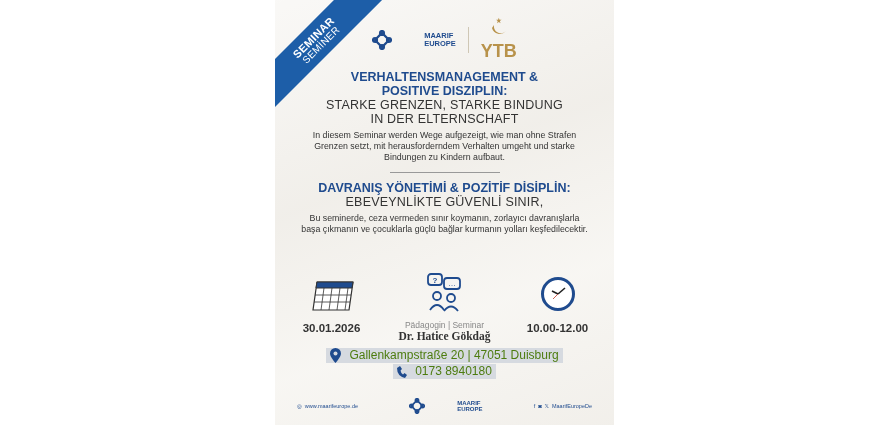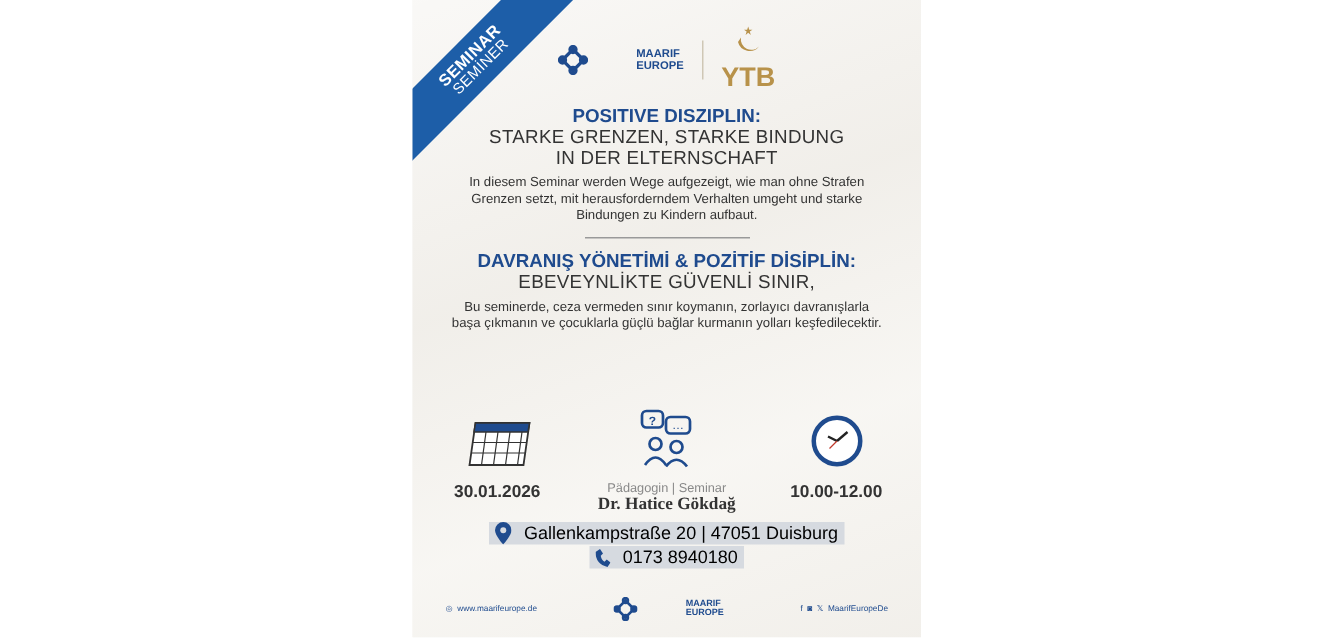--- a/index.html
+++ b/index.html
@@ -30,21 +30,21 @@
   .h-sub { color:#333; font-size:12.5px; line-height:14px; letter-spacing:0.2px; }
   .para { color:#333; font-size:8.8px; line-height:11px; margin:4px auto 0; width:290px; }
   .hr { width:110px; height:1px; background:#999; margin:9px auto 8px; }
   .info { position:absolute; top:272px; left:0; width:100%; display:flex; justify-content:space-around; text-align:center; }
   .info-col { width:110px; display:flex; flex-direction:column; align-items:center; }
   .info-icon { height:40px; display:flex; align-items:flex-end; justify-content:center; }
   .info-val { font-weight:bold; color:#333; font-size:11.5px; margin-top:10px; }
   .info-label { color:#888; font-size:8.5px; margin-top:8px; }
   .info-name { font-weight:bold; color:#333; font-size:11.5px;font-family:Liberation Serif, serif; }
   .addr { position:absolute; top:348px; left:0; width:100%; display:flex; flex-direction:column; align-items:center; gap:1px; }
-  .pill { background:#d6dae0; color:#000000; font-size:12px; line-height:15px; padding:0 4px; display:inline-flex; align-items:center; gap:8px; }
+  .pill { background:#d6dae0; color:#4d7c0f; font-size:12px; line-height:15px; padding:0 4px; display:inline-flex; align-items:center; gap:8px; }
   .footer { position:absolute; top:398px; left:0; width:100%; display:flex; align-items:center; justify-content:space-between; padding:0 22px; box-sizing:border-box; }
   .foot-l, .foot-r { font-size:5.5px; color:#1f4b8e; display:flex; align-items:center; gap:3px; }
 </style>
 </head>
 <body>
 
 <div class="poster">
 
   <div class="ribbon">
     <span class="r1">SEMINAR</span>
@@ -71,20 +71,21 @@
     <div class="ytb">
       <svg width="20" height="22" viewBox="0 0 20 22">
         <path d="M3 11 A8 8 0 0 0 17 14 A7 7 0 0 1 5 8 Z" fill="#b8924a"></path>
         <polygon points="10,1 11,4 14,4 11.5,5.8 12.5,9 10,7 7.5,9 8.5,5.8 6,4 9,4" fill="#b8924a" transform="scale(0.7) translate(4,0)"></polygon>
       </svg>
       <span>YTB</span>
     </div>
   </div>
 
   <div class="content">
+    <div class="h-blue">VERHALTENSMANAGEMENT &amp;</div>
     <div class="h-blue">POSITIVE DISZIPLIN:</div>
     <div class="h-sub">STARKE GRENZEN, STARKE BINDUNG</div>
     <div class="h-sub">IN DER ELTERNSCHAFT</div>
     <div class="para">In diesem Seminar werden Wege aufgezeigt, wie man ohne Strafen Grenzen setzt, mit herausforderndem Verhalten umgeht und starke Bindungen zu Kindern aufbaut.</div>
     <div class="hr"></div>
     <div class="h-blue">DAVRANIŞ YÖNETİMİ &amp; POZİTİF DİSİPLİN:</div>
     <div class="h-sub">EBEVEYNLİKTE GÜVENLİ SINIR,</div>
     <div class="para">Bu seminerde, ceza vermeden sınır koymanın, zorlayıcı davranışlarla başa çıkmanın ve çocuklarla güçlü bağlar kurmanın yolları keşfedilecektir.</div>
   </div>
 

